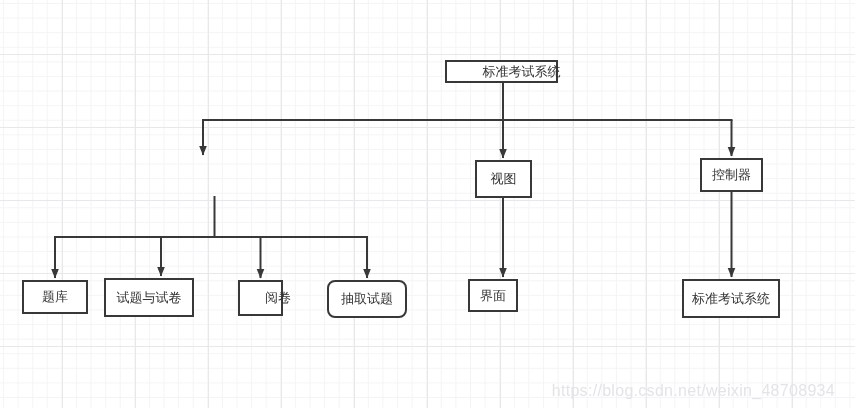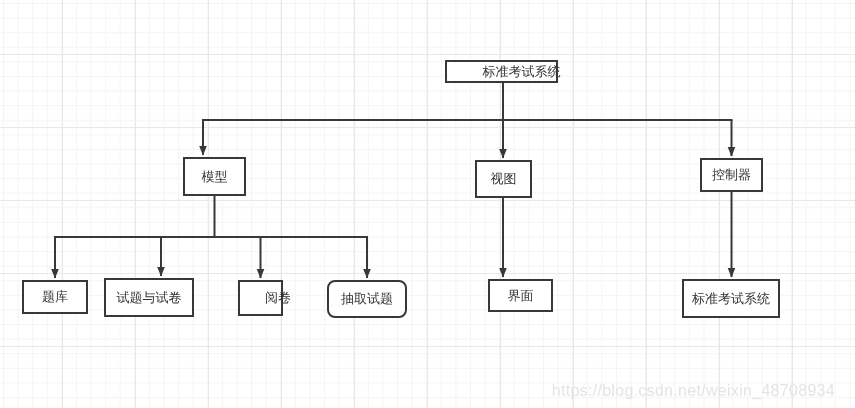--- a/index.html
+++ b/index.html
@@ -42,21 +42,21 @@
   }
 
   .n-root       { left: 445px; top: 60px;  width: 113px; height: 23px; padding-left: 40px; }
   .n-model      { left: 183px; top: 157px; width: 63px;  height: 39px; }
   .n-view       { left: 475px; top: 160px; width: 57px;  height: 38px; }
   .n-controller { left: 700px; top: 158px; width: 63px;  height: 34px; }
   .n-tiku       { left: 22px;  top: 280px; width: 66px;  height: 34px; }
   .n-shiti      { left: 104px; top: 278px; width: 90px;  height: 39px; }
   .n-yuejuan    { left: 238px; top: 280px; width: 45px;  height: 36px; padding-left: 35px; }
   .n-chouqu     { left: 327px; top: 280px; width: 80px;  height: 38px; border-radius: 8px; }
-  .n-jiemian    { left: 488px; top: 279px; width: 65px;  height: 33px; }
+  .n-jiemian    { left: 468px; top: 279px; width: 50px;  height: 33px; }
   .n-listener   { left: 682px; top: 279px; width: 98px;  height: 39px; }
 
   .watermark {
     position: absolute;
     right: 20px;
     bottom: 8px;
     font-size: 16px;
     color: #e4e4e7;
     letter-spacing: 0.3px;
     user-select: none;
@@ -89,23 +89,20 @@
     <path d="M367,237 L367,278" stroke="#383838" stroke-width="2" fill="none" marker-end="url(#arw)"></path>
 
     <path d="M503,198 L503,277" stroke="#383838" stroke-width="2" fill="none" marker-end="url(#arw)"></path>
     <path d="M731.5,192 L731.5,277" stroke="#383838" stroke-width="2" fill="none" marker-end="url(#arw)"></path>
   </svg>
 
   <div class="node n-root">
     <span>标准考试系统</span>
   </div>
 
-  <div class="node n-model">
-    <span>模型</span>
-  </div>
 
   <div class="node n-view">
     <span>视图</span>
   </div>
 
   <div class="node n-controller">
     <span>控制器</span>
   </div>
 
   <div class="node n-tiku">

